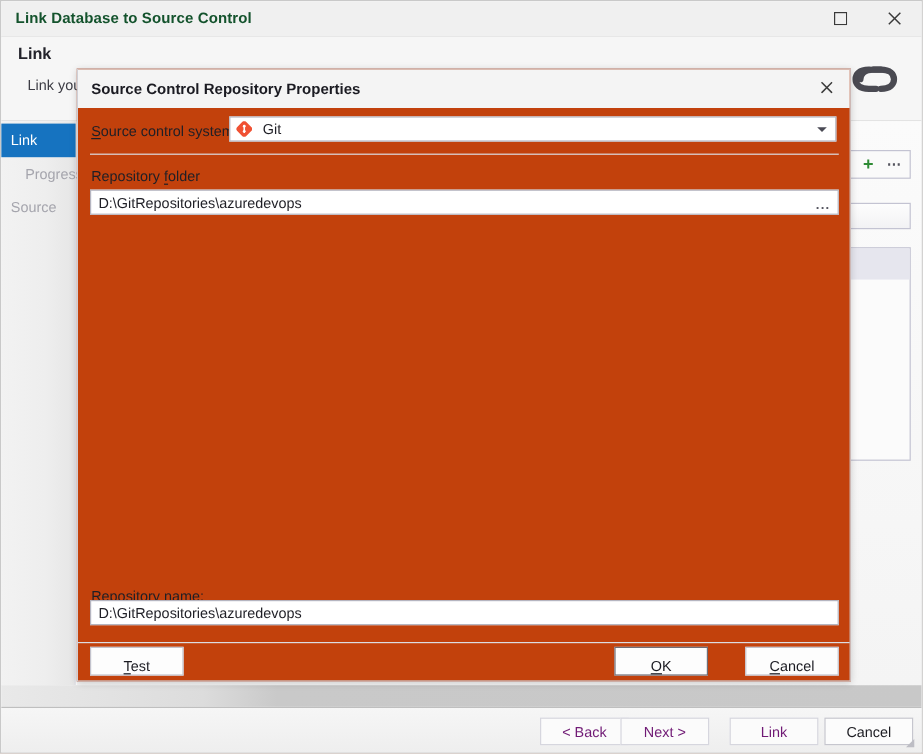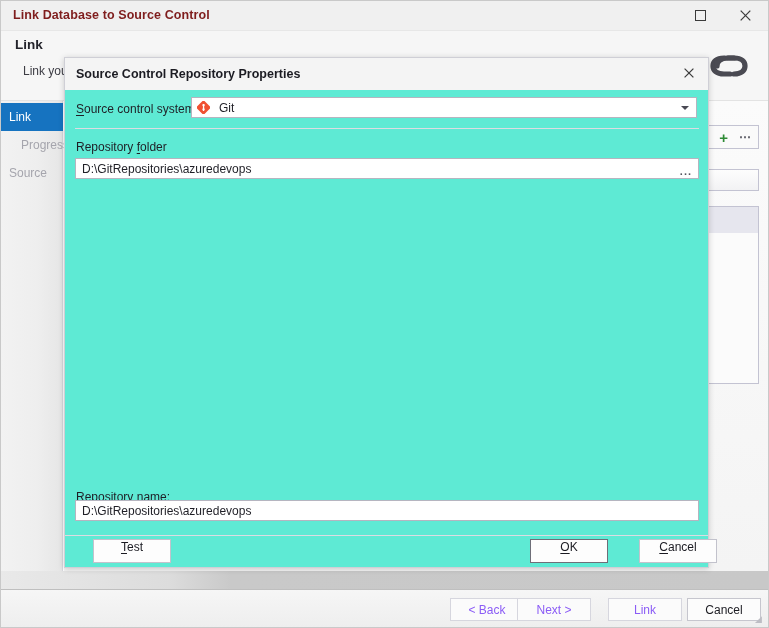--- a/index.html
+++ b/index.html
@@ -26,21 +26,21 @@
   
   #title-bar {
     position: absolute; left: 0; top: 0;
     width: 767px; height: 30px;
     background: #f0f0f0;
     border-bottom: 1px solid #e7e7e7;
   }
   #title-bar-text {
     position: absolute; left: 12px; top: 7px;
     font-size: 12.5px;
-    color: #7f1d1d;
+    color: #14532d;
     font-weight: 600;
     letter-spacing: .1px;
     white-space: nowrap;
   }
   .caption-btn {
     position: absolute; top: 0;
     width: 45px; height: 29px;
     display: flex; align-items: center; justify-content: center;
     color: #3a3a3a;
   }
@@ -141,21 +141,21 @@
     width: 767px; height: 37px;
     background: linear-gradient(180deg,#f6f6f6 0%, #eeeeee 100%);
   }
   .footer-btn {
     position: absolute; top: 8px;
     width: 74px; height: 23px;
     display: flex; align-items: center; justify-content: center;
     font-size: 12px;
     background: #fbfbfb;
     border: 1px solid #d6d6de;
-    color: #8b5cf6;
+    color: #701a75;
   }
   .footer-btn.enabled {
     color: #1c1c22;
     border: 1px solid #c6c6ce;
     background: #fcfcfc;
   }
   #btn-back   { left: 449px; }
   #btn-next   { left: 516px; text-align: center; }
   #btn-link   { left: 607px; }
   #btn-cancel { left: 686px; }
@@ -163,21 +163,21 @@
     position: absolute; right: 3px; bottom: 2px;
     width: 10px; height: 10px;
     color: #bdbdc4; font-size: 9px; line-height: 9px;
   }
 
   
   #dialog {
     position: absolute;
     left: 63px; top: 56px;
     width: 645px; height: 511px;
-    background: #5eead4;
+    background: #c2410c;
     border: 1px solid #cfcfd6;
     box-shadow: 0 1px 6px rgba(0,0,0,.18);
   }
   #dialog-titlebar {
     position: absolute; left: 0; top: 0;
     width: 643px; height: 32px;
     background: #f4f4f4;
   }
   #dialog-title {
     position: absolute; left: 11px; top: 9px;
@@ -251,26 +251,25 @@
 
   #divider-2 {
     position: absolute; left: 0px; top: 477px;
     width: 643px; height: 1px;
     background: #dcdce2;
   }
 
   .dlg-btn {
     position: absolute; top: 481px;
     height: 24px;
-    display: flex; align-items: flex-start; justify-content: center;
+    display: flex; align-items: flex-end; justify-content: center;
     background: #fdfdfd;
     border: 1px solid #c2c2cc;
     font-size: 12px;
     color: #1b1b22;
-    margin-left: 18px;
   }
   #btn-test   { left: 10px;  width: 78px; }
   #btn-ok     { left: 447px; width: 78px; border: 1px solid #6e6e78; }
   #btn-dlg-cancel { left: 556px; width: 78px; }
 </style>
 </head>
 <body>
 
 <div id="app-window">
 

